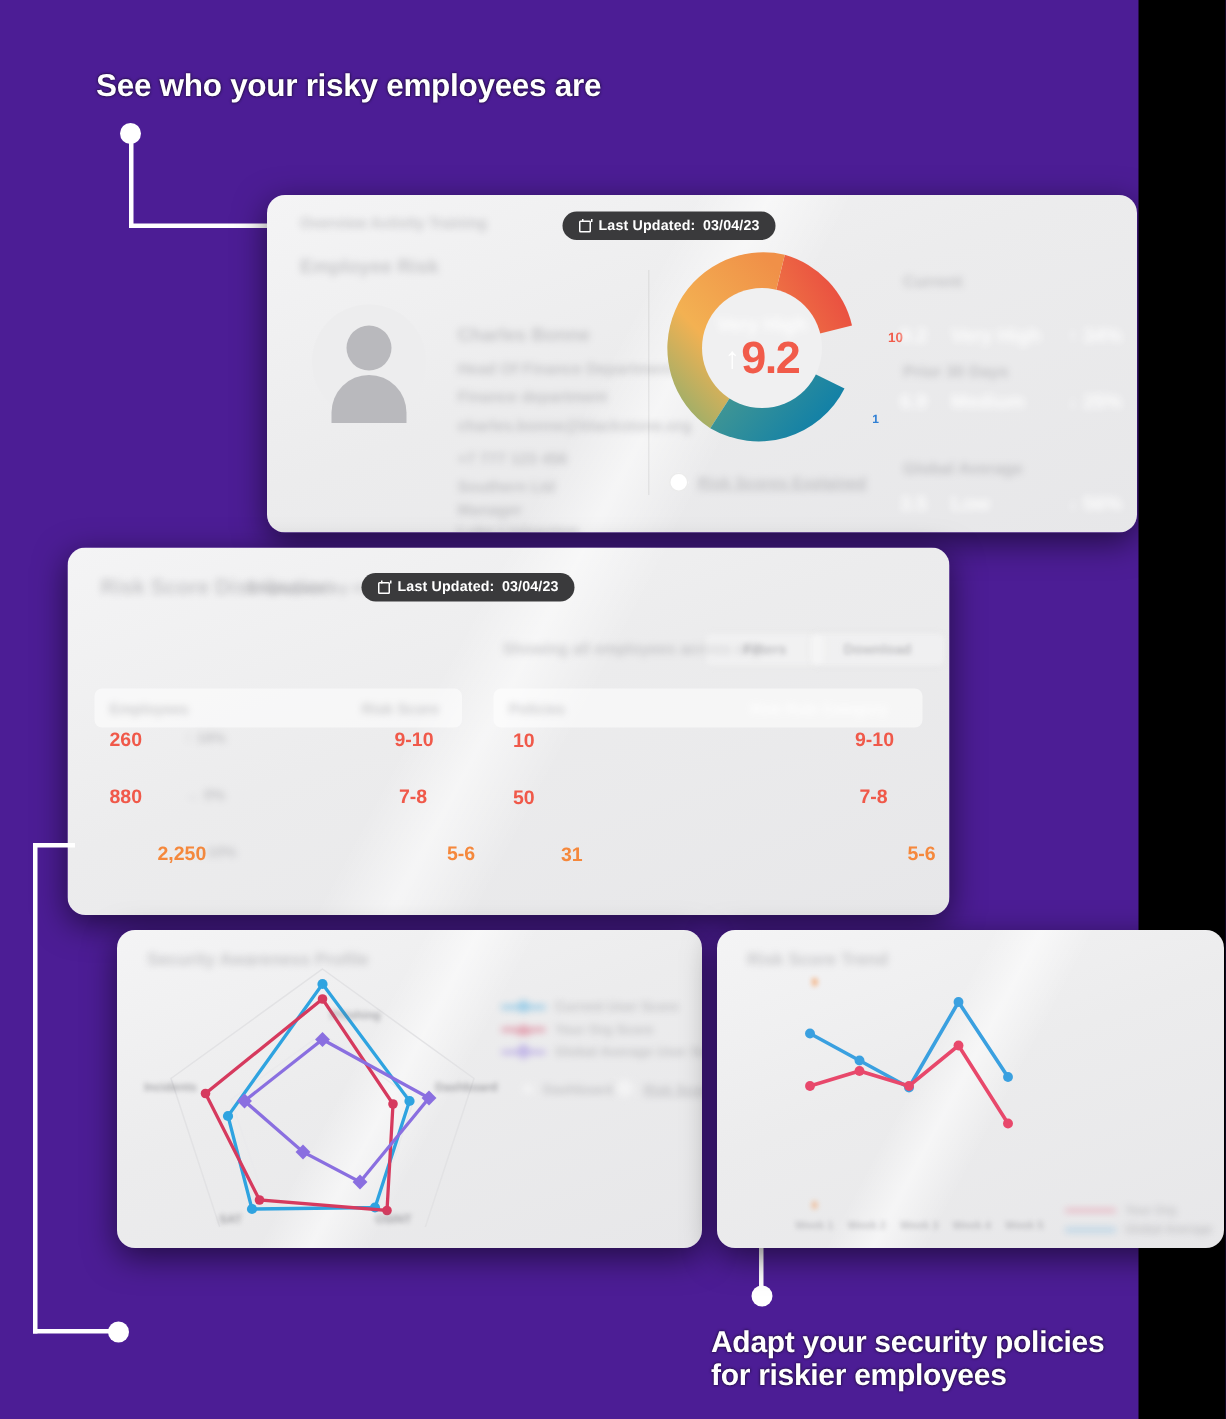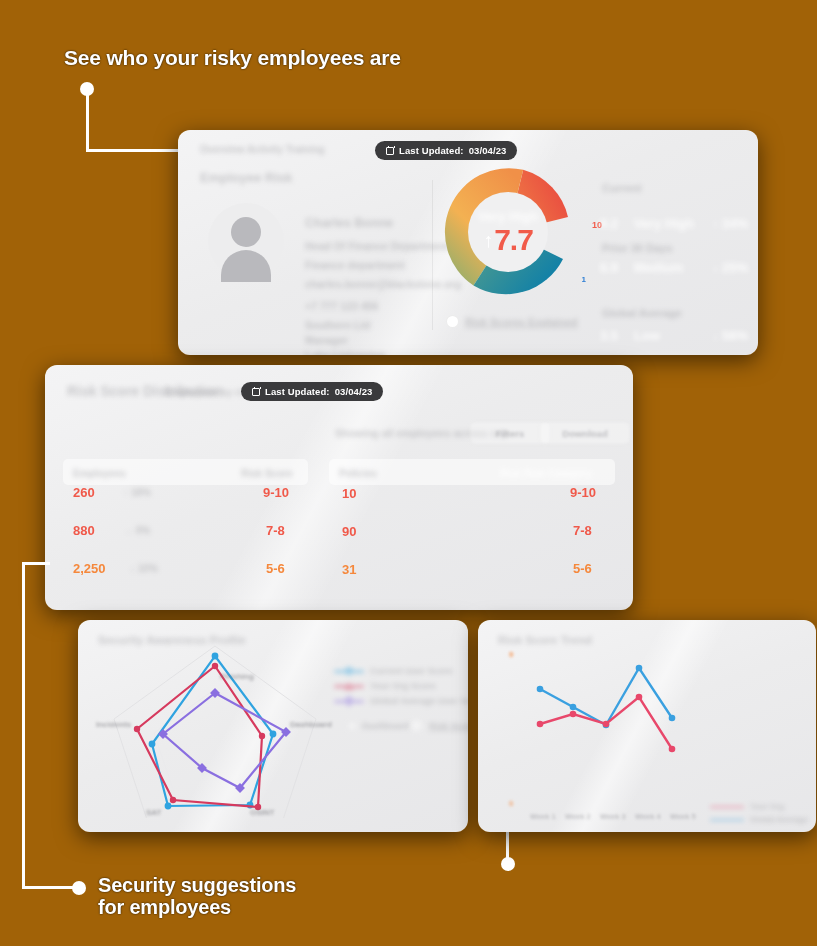--- a/index.html
+++ b/index.html
@@ -4,22 +4,22 @@
 <style>
   html, body {
     margin: 0; padding: 0;
     background: #000;
     width: 817px; height: 946px;
     overflow: hidden;
     font-family: "Liberation Sans", sans-serif;
   }
   #stage {
     position: relative;
-    width: 817px; height: 946px;
-    background: #a16207;
+    width: 759px; height: 946px;
+    background: #4c1d95;
   }
 
   
   .callout {
     position: absolute;
     color: #ffffff;
     font-weight: bold;
     letter-spacing: -0.2px;
     line-height: 1.12;
     white-space: pre-line;
@@ -156,21 +156,21 @@
   .thead {
     position:absolute; top:94px; height:26px;
     background:rgba(255,255,255,0.55);
     border-radius:5px;
   }
   .th { position:absolute; font-size:10px; font-weight:bold; white-space:nowrap;}
   .tcell {
     position:absolute; font-size:13px; font-weight:bold; white-space:nowrap;
   }
   .c-red   { color:#f0594a; }
-  .c-orange{ color:#f5883c; }
+  .c-orange{ color:#f5883c;margin-left:32px; }
 
   
   .chart-title { position:absolute; left:20px; top:14px; font-size:11.5px; font-weight:bold; }
   .legend-item {
     position:absolute; display:flex; align-items:center; gap:6px;
     font-size:9px; font-weight:bold; white-space:nowrap;
   }
   .lg-swatch { width:30px; height:3px; border-radius:2px; position:relative; }
   .lg-swatch .mk {
     position:absolute; left:50%; top:50%; transform:translate(-50%,-50%);
@@ -242,21 +242,21 @@
         <path d="M 70 70 L 85.2 7.8 A 64 64 0 0 0 35.5 123.5 Z" fill="url(#gB)"></path>
 
         <path d="M 70 70 L 35.5 123.5 A 64 64 0 0 0 125 97 Z" fill="url(#gC)"></path>
 
         <circle cx="70" cy="70" r="40" fill="#f0f0f1"></circle>
       </svg>
       <div class="donut-center">
         <div class="donut-cat blurw">Very High</div>
         <div class="donut-score-row">
           <span class="donut-arrow">↑</span>
-          <span class="donut-score">7.7</span>
+          <span class="donut-score">9.2</span>
         </div>
       </div>
       <div class="end-10">10</div>
       <div class="end-1">1</div>
     </div>
 
     <div class="explained">
       <span class="info-dot"></span>
       <span class="blur" style="text-decoration:underline;">Risk Scores Explained</span>
     </div>
@@ -308,21 +308,21 @@
 
     <div class="tcell c-red" style="left:28px;  top:120px;">260</div>
     <div class="tcell blur" style="left:78px;  top:122px; font-size:10px;">↑ 18%</div>
     <div class="tcell c-red" style="left:218px; top:120px;">9-10</div>
     <div class="tcell c-red" style="left:297px; top:121px;">10</div>
     <div class="tcell c-red" style="left:525px; top:120px;">9-10</div>
 
     <div class="tcell c-red" style="left:28px;  top:158px;">880</div>
     <div class="tcell blur" style="left:78px;  top:160px; font-size:10px;">→ 0%</div>
     <div class="tcell c-red" style="left:221px; top:158px;">7-8</div>
-    <div class="tcell c-red" style="left:297px; top:159px;">90</div>
+    <div class="tcell c-red" style="left:297px; top:159px;">50</div>
     <div class="tcell c-red" style="left:528px; top:158px;">7-8</div>
 
     <div class="tcell c-orange" style="left:28px;  top:196px;">2,250</div>
     <div class="tcell blur" style="left:85px;  top:198px; font-size:10px;">↓ 10%</div>
     <div class="tcell c-orange" style="left:221px; top:196px;">5-6</div>
     <div class="tcell c-orange" style="left:297px; top:197px;">31</div>
     <div class="tcell c-orange" style="left:528px; top:196px;">5-6</div>
   </div>
 
   <div class="conn-line" style="left:22px; top:562px; width:28px; height:3px;"></div>
@@ -440,16 +440,16 @@
     <div class="line-legend blur" style="left:232px; top:182px;">
       <span class="ll-line" style="background:#e8486b;"></span>
       <span>Your Org</span>
     </div>
     <div class="line-legend blur" style="left:232px; top:195px;">
       <span class="ll-line" style="background:#3aa0e0;"></span>
       <span>Global Average</span>
     </div>
   </div>
 
-  <div class="callout" id="callout-left">Security suggestions
-for employees</div>
+  <div class="callout" id="callout-right">Adapt your security policies
+for riskier employees</div>
 
 </div>
 
 </body></html>

